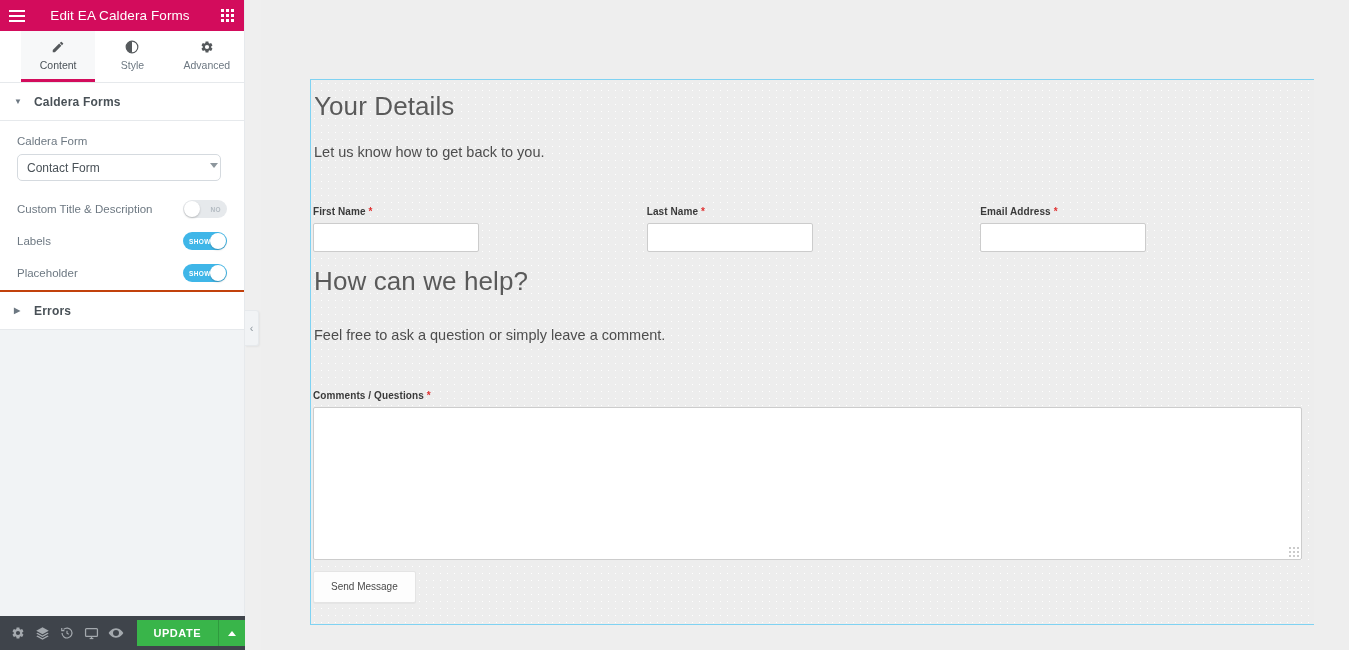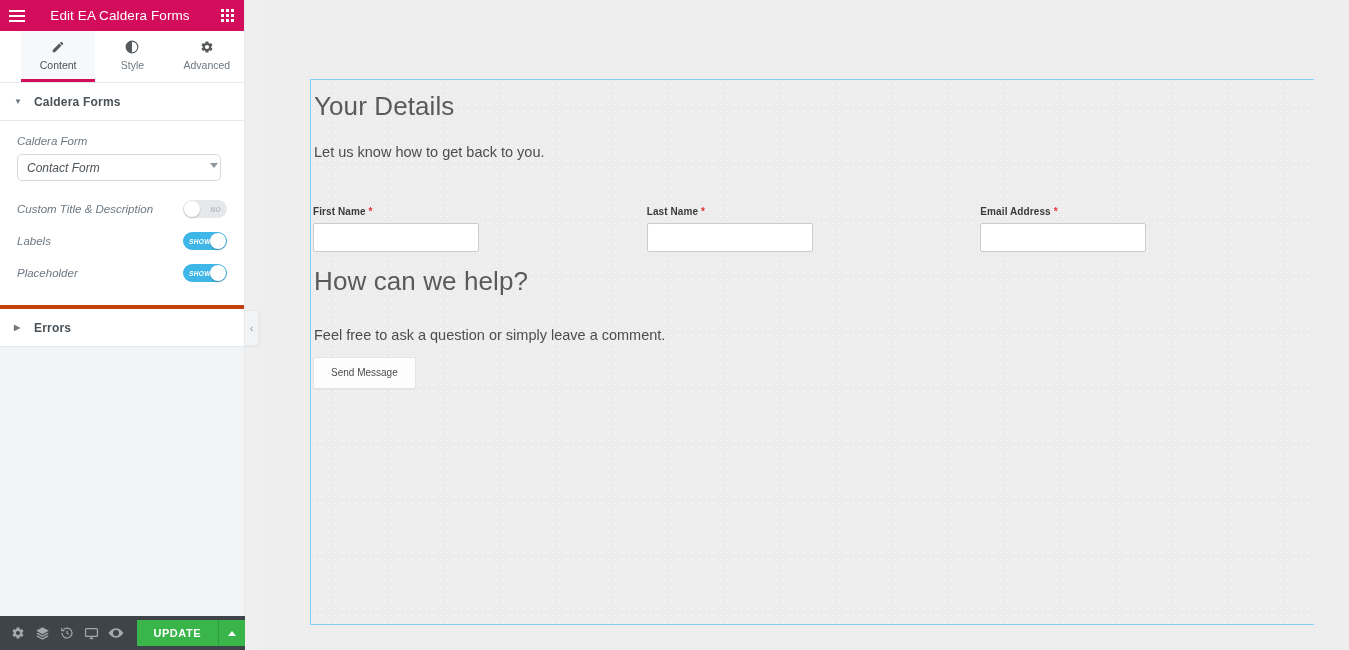--- a/index.html
+++ b/index.html
@@ -116,23 +116,22 @@
   .section-head .tri {
     width: 14px;
     color: #6d7882;
     font-size: 8px;
     line-height: 1;
   }
   .section-head .sec-label { margin-left: 6px; letter-spacing: .2px; }
 
   .section-body {
     background: #ffffff;
-    padding: 14px 17px 16px 17px;
-    border-bottom: 4px solid #c2410c;
-    font-style: italic;
+    padding: 14px 17px 1px 17px;
+    border-bottom: 2px solid #c2410c;
   }
 
   .ctrl-label {
     font-size: 11.5px;
     color: #6d7882;
     margin-bottom: 7px;
   }
 
   .select-wrap { position: relative; }
   .select-box {
@@ -570,20 +569,30 @@
             </div>
             <input class="text-input" type="text" value="" placeholder="" style="">
           </div>
         </div>
 
         <div style="padding-left:2px; margin-top:13px;">
           <div class="form-title">How can we help?</div>
           <div class="form-desc" style="margin-top:28px;">Feel free to ask a question or simply leave a comment.</div>
         </div>
 
+        <div style="padding-left:2px; margin-top:44px;">
+          <div class="field-label">
+            <span>Comments / Questions</span>
+            <span class="req">*</span>
+          </div>
+          <div class="ta-wrap">
+            <textarea class="textarea-box" placeholder="" style=""></textarea>
+            <span class="ta-handle"></span>
+          </div>
+        </div>
 
         <div style="padding-left:2px; margin-top:11px;">
           <div class="submit-btn">Send Message</div>
         </div>
 
       </div>
     </div>
   </div>
 </div>
 

